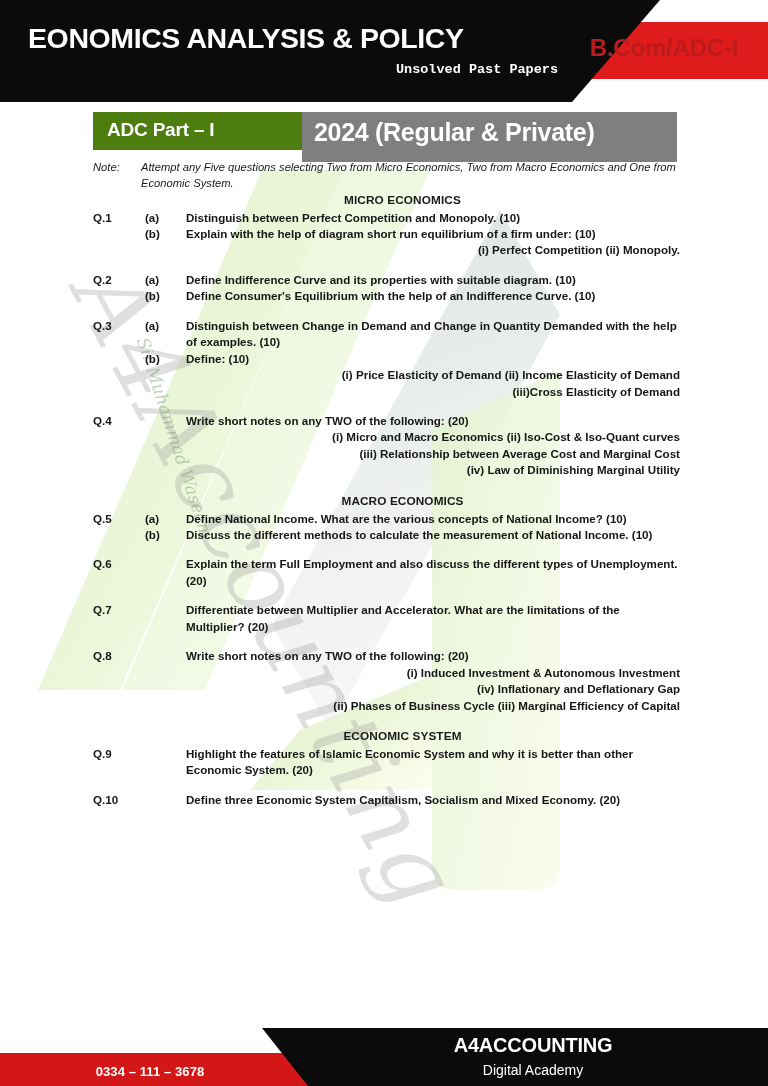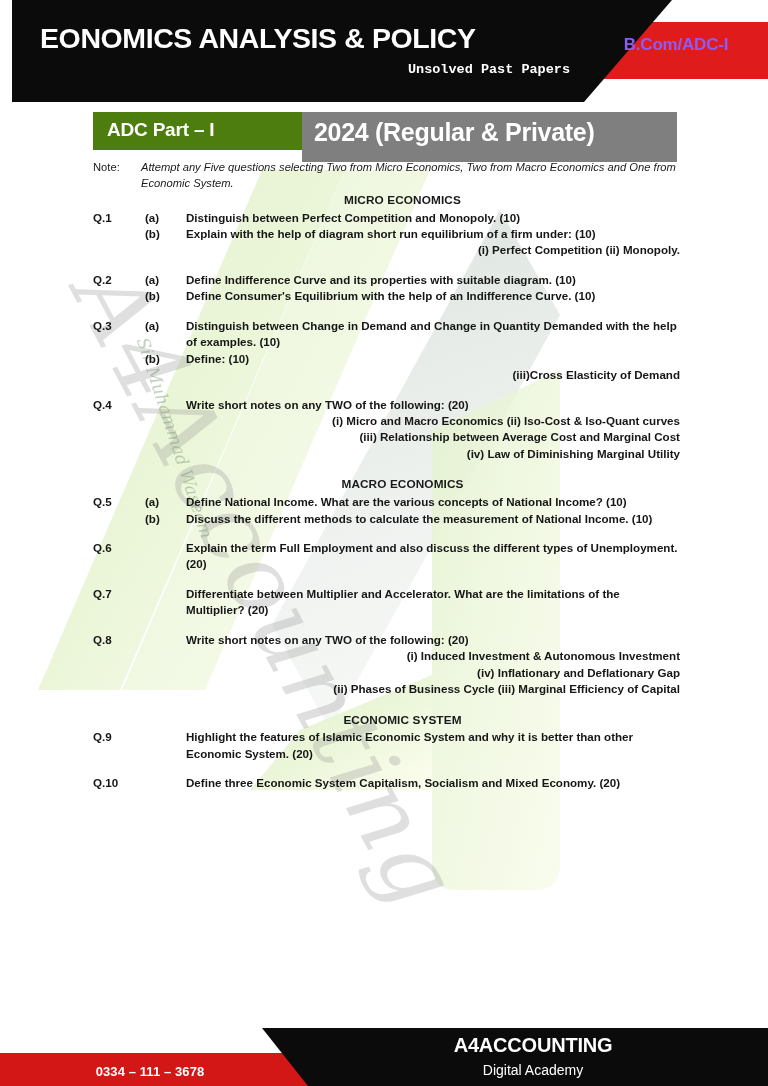--- a/index.html
+++ b/index.html
@@ -12,21 +12,21 @@
     height: 1086px;
     position: relative;
     overflow: hidden;
     font-family: "Liberation Sans", sans-serif;
     color: #1a1a1a;
   }
 
   
   .header-wrap {
     position: absolute;
-    left: 12px; top: 0;
+    left: 0; top: 0;
     width: 700px; height: 108px;
   }
   .header-red {
     position: absolute;
     left: 560px; top: 22px;
     width: 208px; height: 57px;
     background: #e01b1b;
   }
   .header-black {
     position: absolute;
@@ -55,23 +55,23 @@
     font-weight: bold;
     color: #ffffff;
     line-height: 1;
     font-family: Liberation Mono, monospace;
   }
   .course-code {
     position: absolute;
     left: 560px; top: 36px;
     width: 208px;
     text-align: center;
-    font-size: 17px;
-    font-weight: bold;
-    color: #8b5cf6;
+    font-size: 24px;
+    font-weight: bold;
+    color: #b91c1c;
     line-height: 1;
     letter-spacing: -0.2px;
   }
 
   
   .banner-part {
     position: absolute;
     left: 93px; top: 112px;
     width: 209px; height: 38px;
     background: #4d7c0f;
@@ -143,20 +143,21 @@
   .note-row {
     position: relative;
     margin: 0 0 0 0;
     padding: 0 88px 0 93px;
     display: flex;
     align-items: flex-start;
   }
   .note-label {
     flex: 0 0 48px;
     font-size: 11.2px;
+    font-style: italic;
     font-weight: normal;
     line-height: 1.42;
   }
   .note-text {
     flex: 1 1 auto;
     font-size: 11.2px;
     font-style: italic;
     line-height: 1.42;
   }
 
@@ -359,20 +360,24 @@
     <div class="q-row">
       <div class="q-num">Q.3</div>
       <div class="q-part">(a)</div>
       <div class="q-text">Distinguish between Change in Demand and Change in Quantity Demanded with the help of examples. (10)</div>
     </div>
     <div class="q-row">
       <div class="q-num"></div>
       <div class="q-part">(b)</div>
       <div class="q-text">
         <span>Define: (10)</span>
+        <span class="sub two-col">
+          <span class="c1">(i) Price Elasticity of Demand</span>
+          <span class="c2">(ii) Income Elasticity of Demand</span>
+        </span>
         <span class="sub">(iii)Cross Elasticity of Demand</span>
       </div>
     </div>
   </div>
 
   <div class="q-block gap">
     <div class="q-row">
       <div class="q-num">Q.4</div>
       <div class="q-part"></div>
       <div class="q-text">

